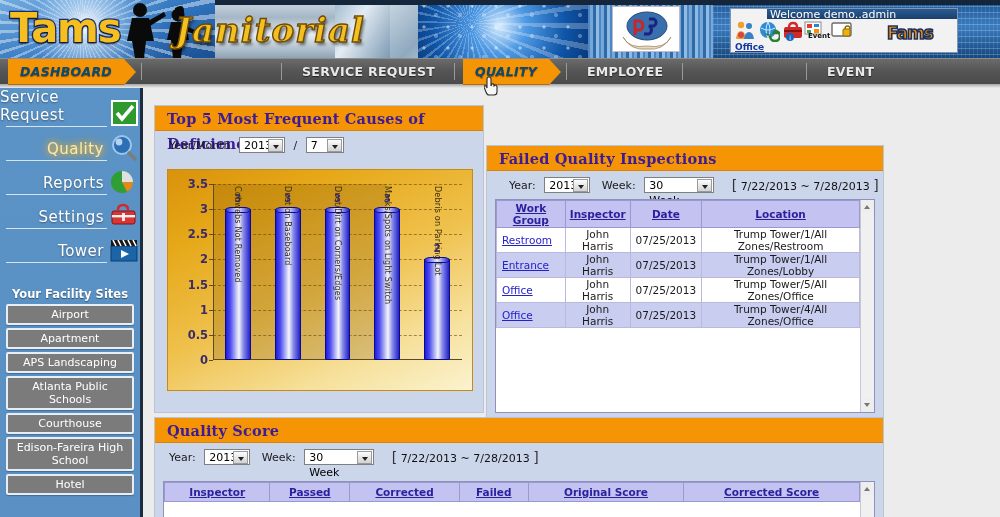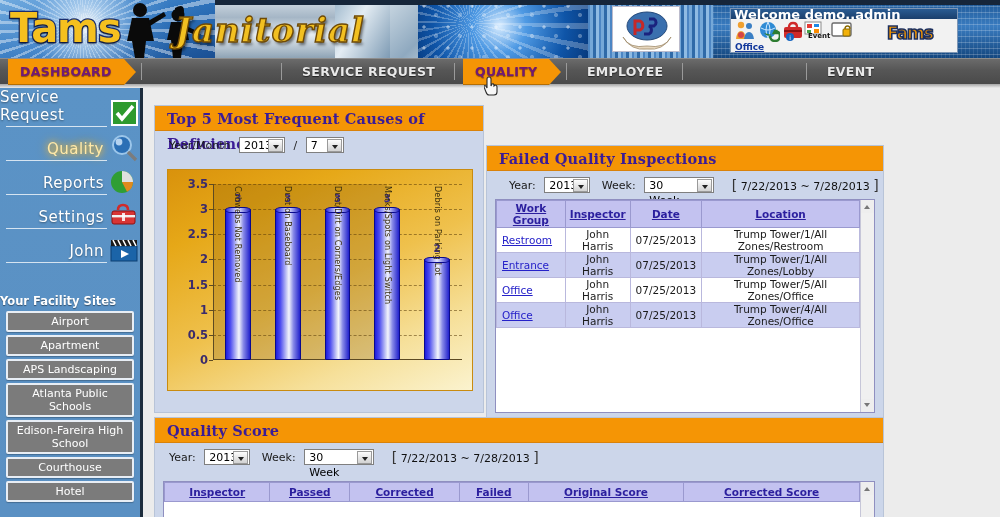--- a/index.html
+++ b/index.html
@@ -63,63 +63,63 @@
      -webkit-text-stroke:1.4px #6f4a06;
      text-shadow:2px 3px 3px rgba(0,0,0,.5); line-height:45px; }
 
   #pb-logo { position:absolute; left:612px; top:6px; width:68px; height:46px;
      background:#fff; border:1px solid #bbc; overflow:hidden; }
 
   
   #welcome-box { position:absolute; left:730px; top:8px; width:228px; height:45px;
      background:#f2f2f2; border:1px solid #7e96b4; }
   #welcome-bar { height:10px; background:linear-gradient(180deg,#2a5c93,#1b3f6c);
-     color:#fff; font-size:13px; font-weight:bold; padding:1px 0 0 3px; line-height:9px;
-     font-family:"DejaVu Sans", sans-serif; }
+     color:#fff; font-size:11px; font-weight:normal; padding:1px 0 0 3px; line-height:9px;
+     font-family:"DejaVu Sans", sans-serif;margin-left:36px; }
   #welcome-icons { position:relative; height:24px; padding-left:3px; }
   .wicon { position:absolute; top:1px; width:22px; height:22px; }
   #office-link { position:absolute; left:4px; bottom:0px; font-size:9px; font-weight:bold;
      color:#12389c; text-decoration:underline; font-family:"DejaVu Sans", sans-serif; }
   #fams-logo { position:absolute; right:6px; top:14px; width:64px; height:20px;
      font-family:"DejaVu Sans", sans-serif; font-weight:bold; font-size:17px;
      color:#f29400; -webkit-text-stroke:1.6px #1c2f5e; letter-spacing:-1px; line-height:20px; }
   .ev-label { position:absolute; left:77px; top:13px; font-size:7px; font-weight:bold;
      color:#111; font-family:"DejaVu Sans", sans-serif; }
 
   
   #nav { position:absolute; left:0; top:58px; width:1000px; height:26px;
      background:linear-gradient(180deg,#6b6b6b 0%,#565656 45%,#4a4a4a 100%);
      border-top:1px solid #8d8d8d; }
   #nav .items { position:relative; height:26px; }
   .nav-item { position:absolute; top:0; height:26px; line-height:26px;
      font-family:"DejaVu Sans", sans-serif; font-weight:bold; font-size:12.5px;
      color:#e9e9e9; letter-spacing:.3px; padding:0 12px; white-space:nowrap;
      text-shadow:0 1px 1px rgba(0,0,0,.6); cursor:pointer; }
-  .nav-item.active { color:#701a75; background:#f59505;
-     text-shadow:0 1px 1px rgba(120,60,0,.8); }
+  .nav-item.active { color:#0c4a6e; background:#f59505;
+     text-shadow:0 1px 1px rgba(120,60,0,.8);font-style:italic; }
   .nav-item.active:after { content:""; position:absolute; right:-12px; top:0;
      border-left:12px solid #f59505; border-top:13px solid transparent;
      border-bottom:13px solid transparent; }
   .nav-sep { position:absolute; top:4px; width:1px; height:17px; background:#9a9a9a; }
   #nav-shadow { position:absolute; left:0; top:84px; width:1000px; height:4px;
      background:linear-gradient(180deg,rgba(0,0,0,.30),rgba(0,0,0,0)); }
 
   
   #sidebar { position:absolute; left:0; top:88px; width:143px; height:429px;
      background:linear-gradient(180deg,#5b93c6 0%,#5a90c3 100%);
      border-right:3px solid #1d2d3d; }
   .menu-row { position:relative; height:34px; }
   .menu-label { position:absolute; right:36px; bottom:6px;
      font-family:"DejaVu Sans", sans-serif; font-size:15px; color:#fff;
      letter-spacing:.5px; text-shadow:0 1px 2px rgba(0,0,0,.4); cursor:pointer; }
   .menu-row.sel .menu-label { color:#ffe9a8; text-shadow:0 0 6px #ffbf2e,0 0 12px #ffa500; }
   .menu-underline { position:absolute; left:6px; right:33px; bottom:3px; height:1px;
      background:rgba(255,255,255,.75); }
   .menu-icon { position:absolute; right:1px; bottom:2px; width:30px; height:28px; }
-  #facility-title { margin-top:28px; 
+  #facility-title { margin-top:21px; text-align:center;
      font-family:"DejaVu Sans", sans-serif; font-weight:bold; font-size:11.5px;
      color:#fff; text-shadow:0 1px 1px rgba(0,0,0,.45); }
   .site-btn { margin:3px 6px 0 6px; min-height:18px; padding:2px 2px;
      background:#7b7b7b; border:2px solid #e8eef5; border-radius:2px;
      text-align:center; font-family:"DejaVu Sans", sans-serif; font-size:11px;
      color:#fff; line-height:13px; cursor:pointer;
      box-shadow:0 1px 1px rgba(0,0,0,.25); }
 
   
   #main { position:absolute; left:146px; top:88px; width:854px; height:429px;
@@ -344,38 +344,38 @@
       <div class="menu-underline"></div>
       <svg class="menu-icon" viewBox="0 0 30 28">
         <path d="M9 8 q0 -5 5 -5 q5 0 5 5" fill="none" stroke="#d02b2b" stroke-width="2.6"></path>
         <rect x="3" y="9" width="23" height="13" rx="2" fill="#d83535" stroke="#8e1111"></rect>
         <rect x="3" y="13" width="23" height="2.4" fill="#f0f0f0"></rect>
         <rect x="13" y="11" width="3" height="8" fill="#fff" opacity=".85"></rect>
       </svg>
     </div>
 
     <div class="menu-row">
-      <div class="menu-label">John</div>
+      <div class="menu-label">Tower</div>
       <div class="menu-underline"></div>
       <svg class="menu-icon" viewBox="0 0 30 28">
         <rect x="2" y="10" width="26" height="15" fill="#1b64a8" stroke="#0d3f73"></rect>
         <rect x="2" y="4" width="26" height="6" fill="#1a1a1a"></rect>
         <path d="M4 4 l3 6 M9 4 l3 6 M14 4 l3 6 M19 4 l3 6 M24 4 l3 6" stroke="#fff" stroke-width="1.6"></path>
         <path d="M12 14 l8 4 l-8 4 z" fill="#fff"></path>
       </svg>
     </div>
 
     <div id="facility-title">Your Facility Sites</div>
     <div id="site-list">
         <div class="site-btn">Airport</div>
         <div class="site-btn">Apartment</div>
         <div class="site-btn">APS Landscaping</div>
         <div class="site-btn">Atlanta Public Schools</div>
+        <div class="site-btn">Courthouse</div>
         <div class="site-btn">Edison-Fareira High School</div>
-        <div class="site-btn">Courthouse</div>
         <div class="site-btn">Hotel</div>
       </div>
   </div>
 
   <div id="main">
 
     <div class="panel" id="panel-chart">
       <div class="panel-head">Top 5 Most Frequent Causes of Deficiency</div>
       <div class="panel-body">
         <div class="filter-row">

